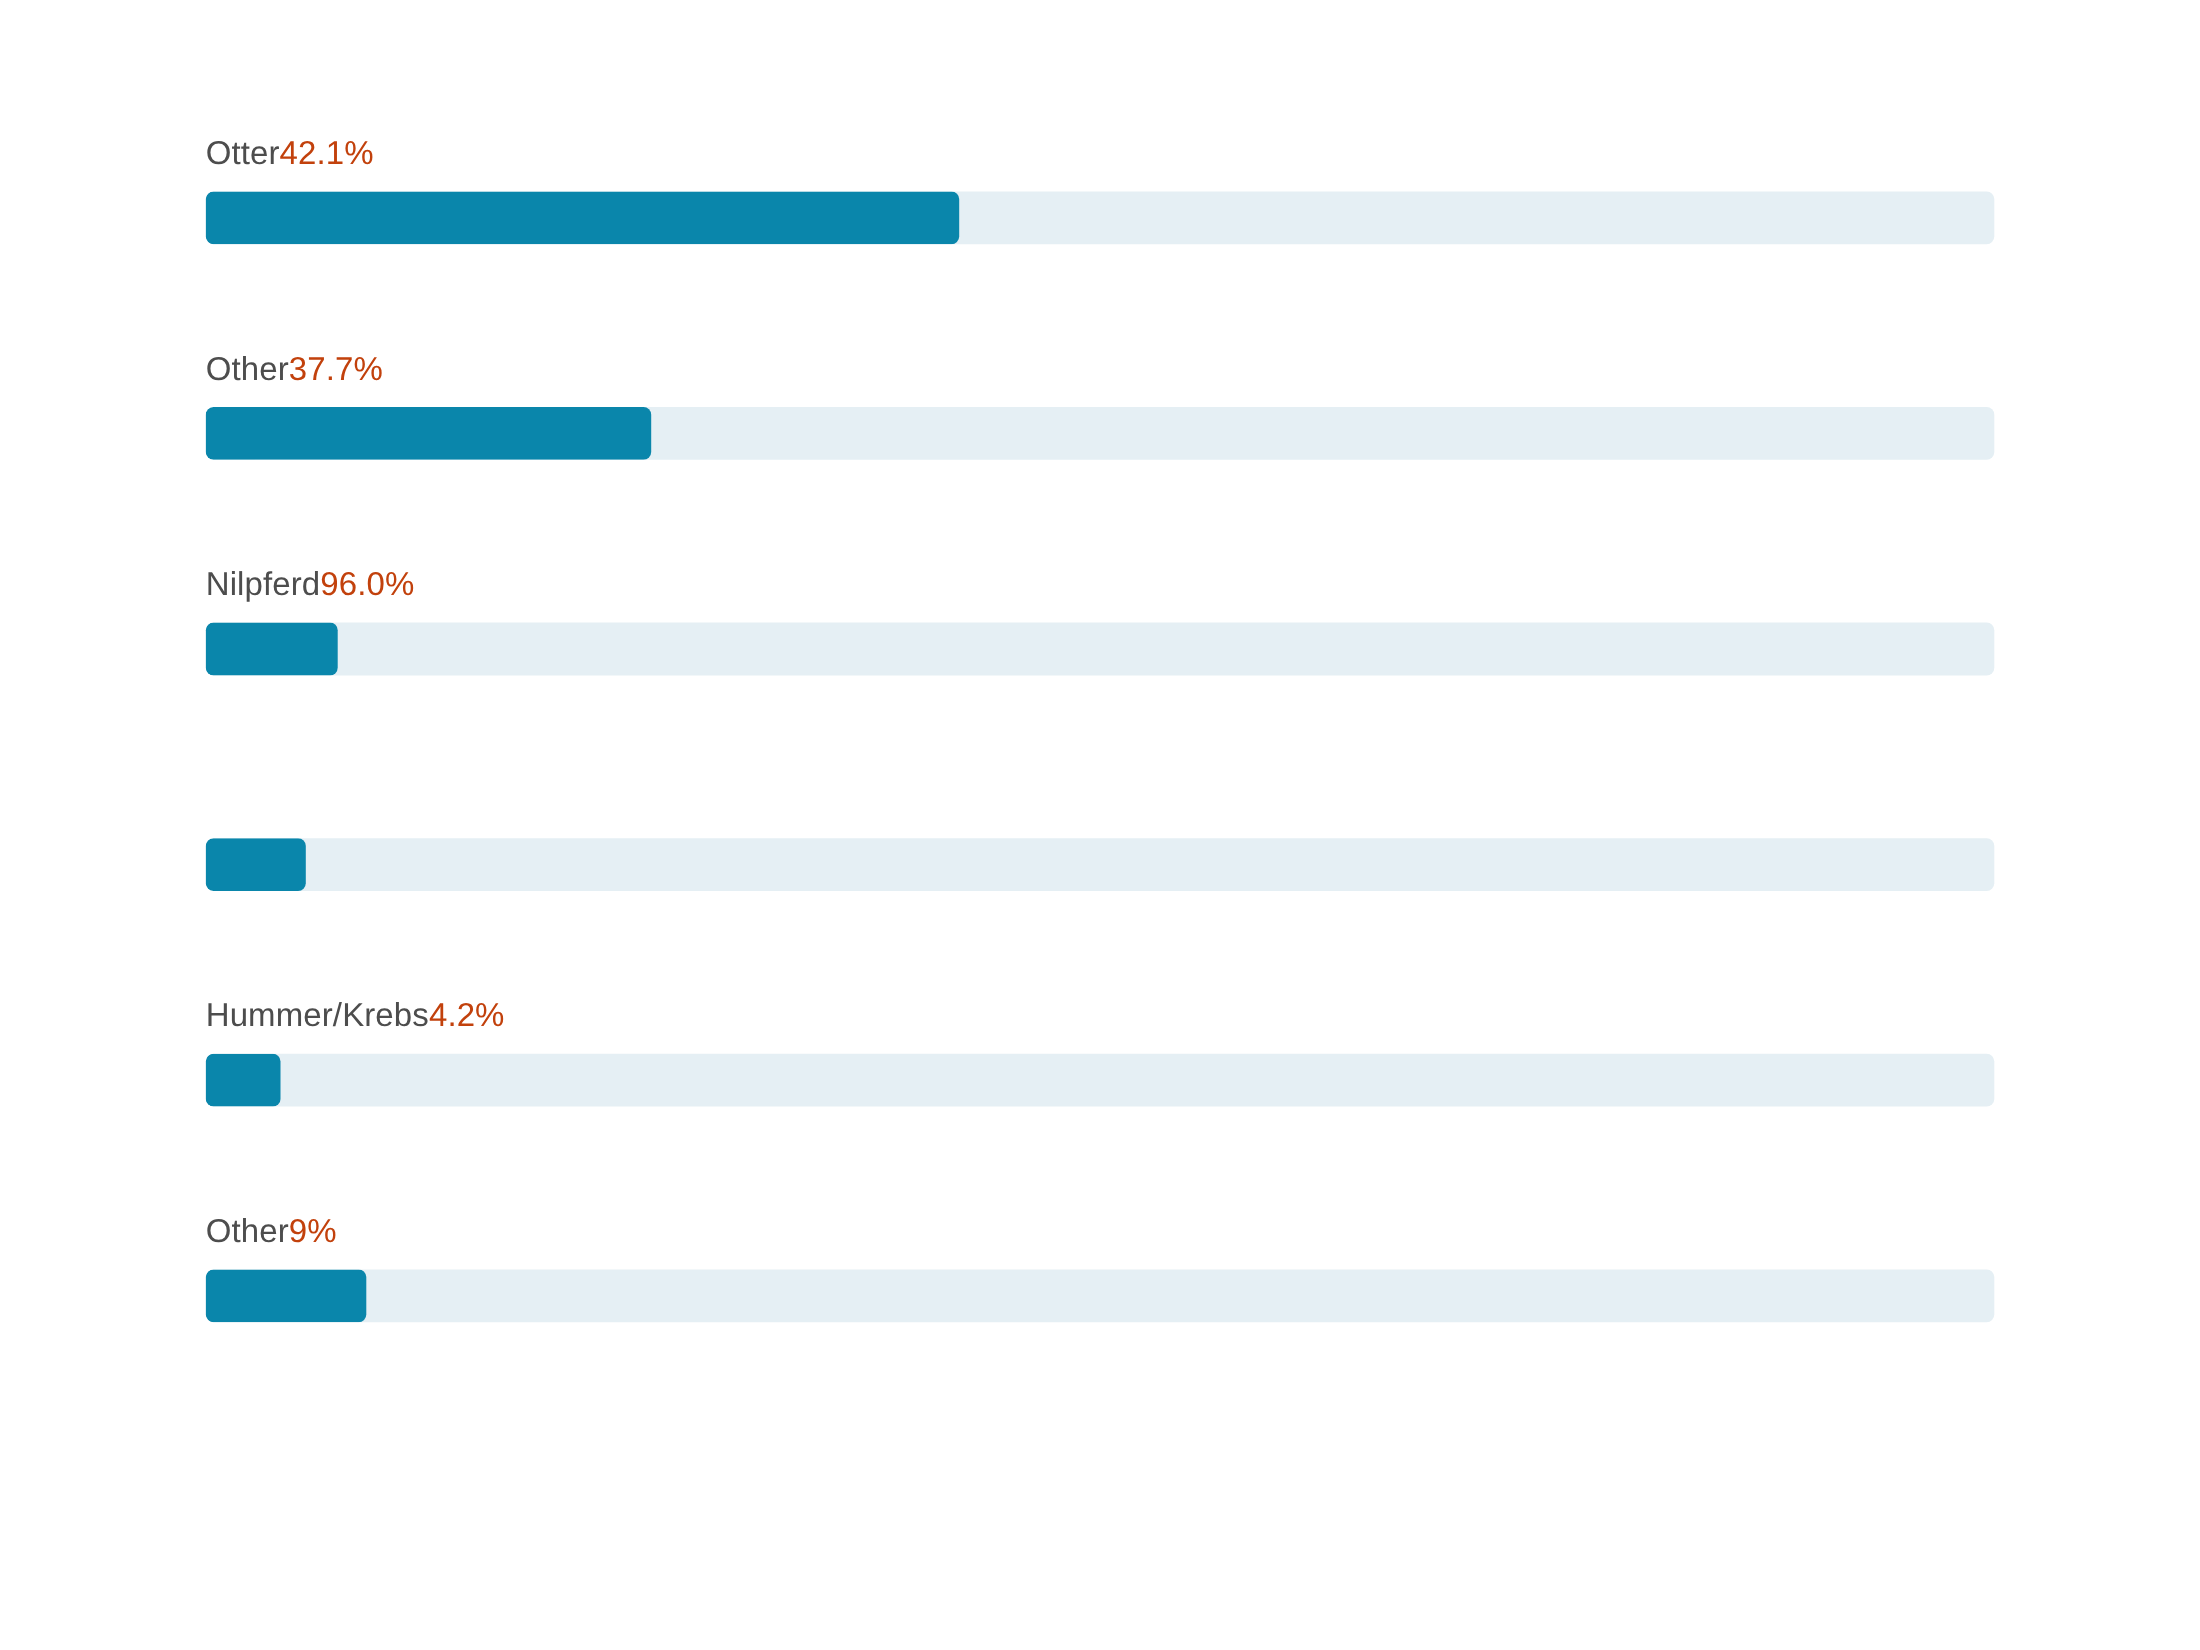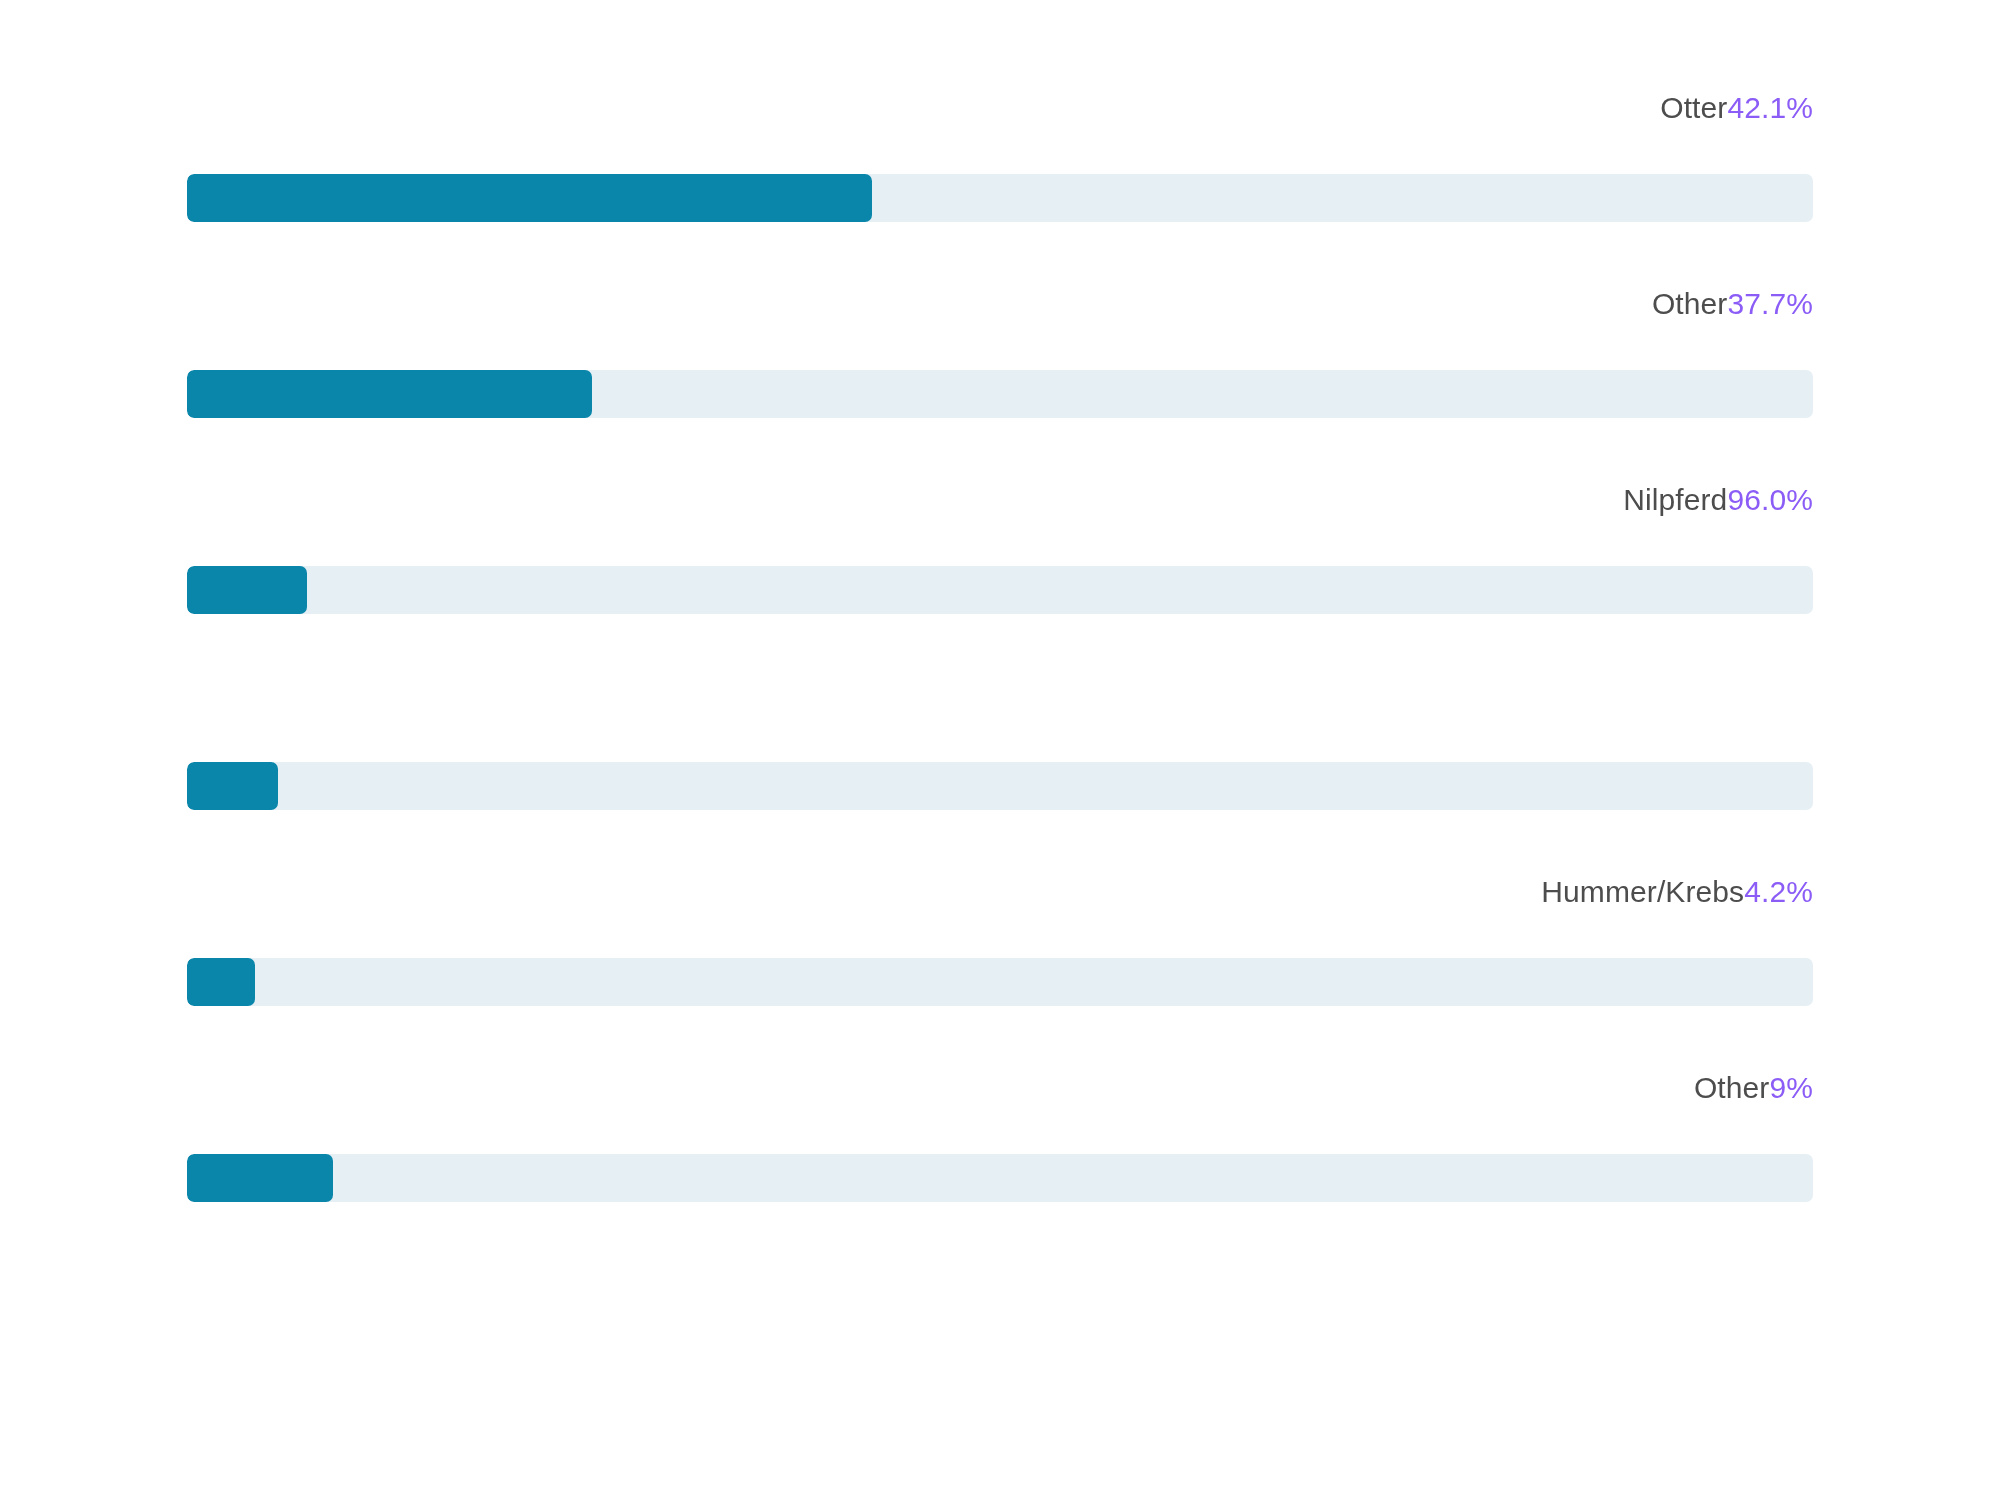--- a/index.html
+++ b/index.html
@@ -40,42 +40,43 @@
     box-sizing: border-box;
   }
   .bar-row:last-child {
     margin-bottom: 0;
   }
 
   .bar-head {
     position: relative;
     display: flex;
     align-items: baseline;
-    justify-content: flex-end;
+    justify-content: flex-start;
     width: 100%;
     height: 40px;
     padding: 0 4px 0 4px;
     box-sizing: border-box;
   }
 
   .bar-label {
     font-size: 30px;
     line-height: 40px;
     color: #4d4d4d;
     letter-spacing: 0.1px;
     white-space: nowrap;
   }
 
   .bar-value {
     font-size: 30px;
     line-height: 40px;
-    color: #8b5cf6;
+    color: #c2410c;
     letter-spacing: 0.1px;
     white-space: nowrap;
     text-align: right;
+    margin-top: 32px;
   }
 
   .bar-track {
     position: absolute;
     left: 4px;
     right: 4px;
     top: 86px;
     height: 48px;
     background: #e5eff4;
     border-radius: 7px;

